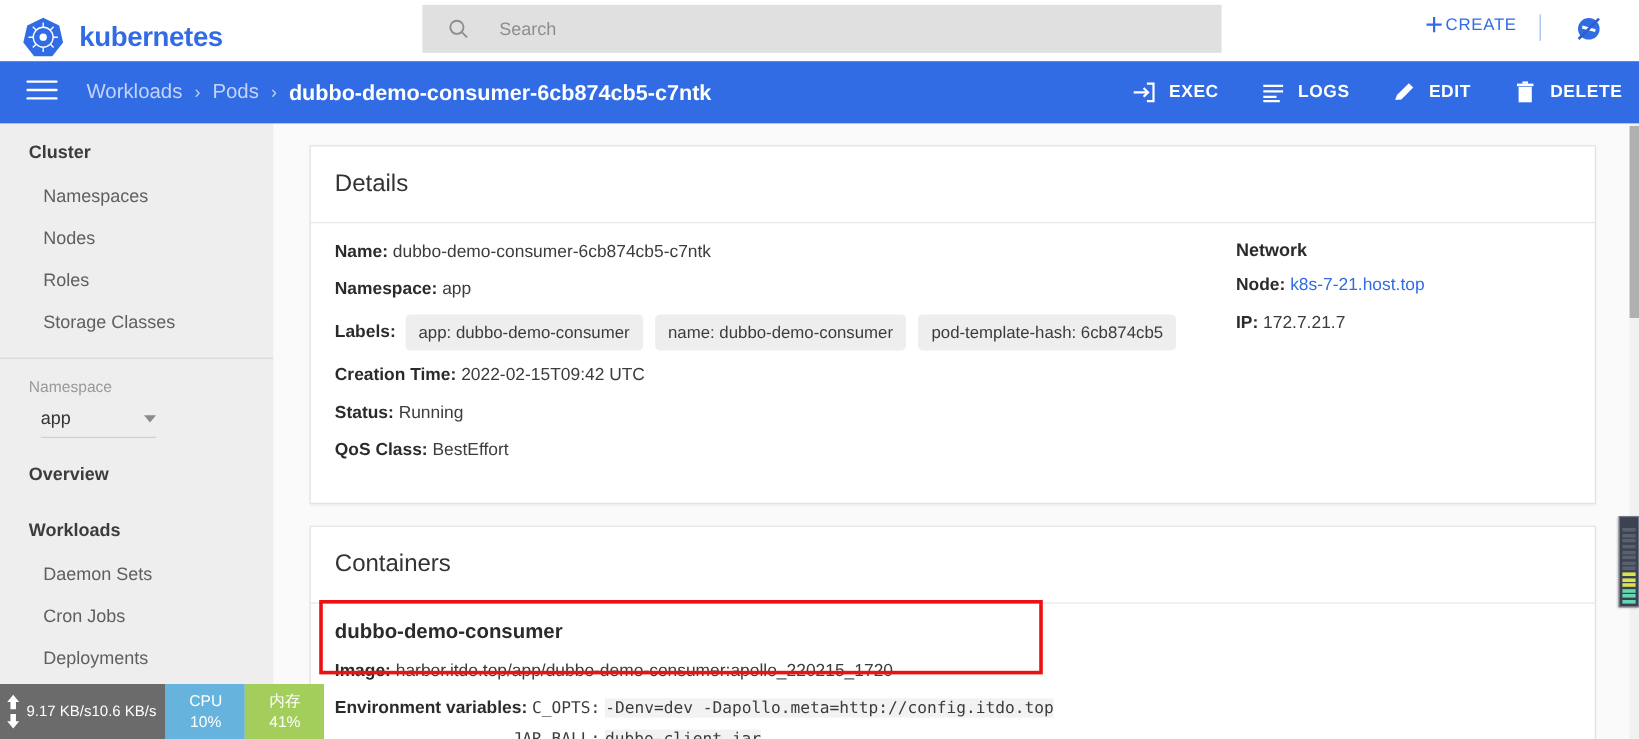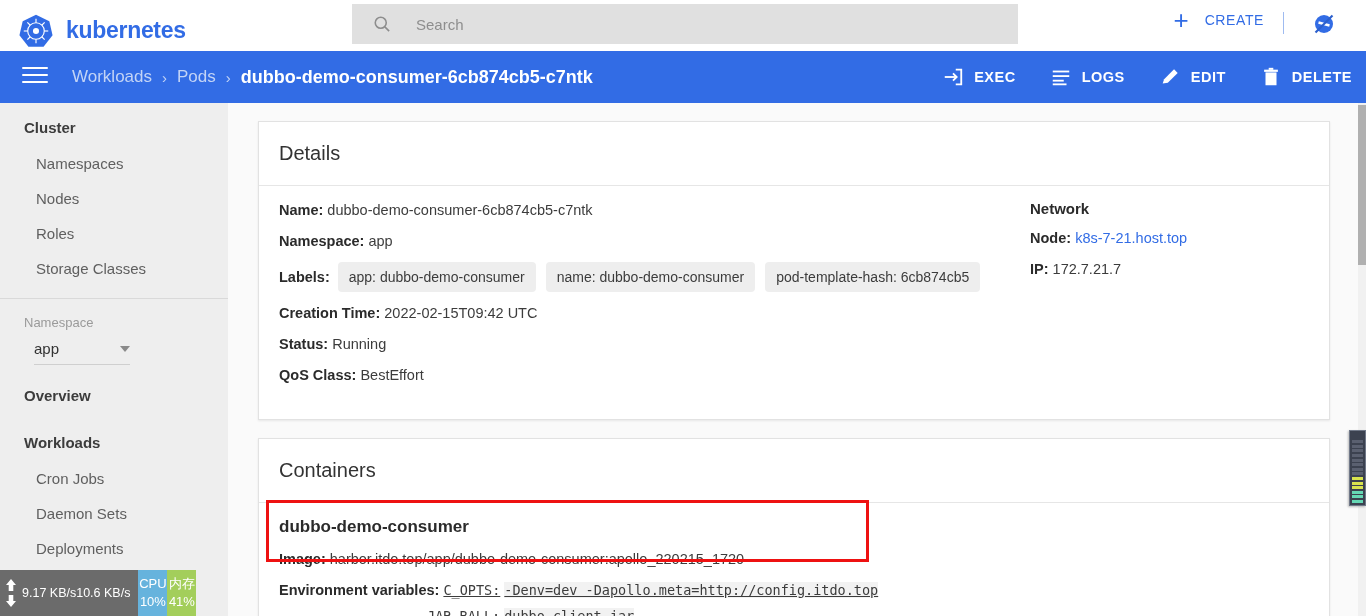--- a/index.html
+++ b/index.html
@@ -33,21 +33,21 @@
     border: none; outline: none; background: transparent;
     font-family: "Liberation Sans", sans-serif; font-size: 15px;
     color: #5b5b5b; margin-left: 22px; width: 560px;
   }
   .search-input::placeholder { color: #8e8e8e; }
   .create-btn {
     position: absolute; right: 102px; top: 10px; display: flex; align-items: center;
     color: #326ce5; cursor: pointer;
   }
   .plus-ic { font-size: 26px; line-height: 20px; font-weight: 300; }
-  .create-label { font-size: 14px; letter-spacing: .6px; margin-left: 16px; }
+  .create-label { font-size: 14px; letter-spacing: .6px; margin-left: 2px; }
   .divider-v {
     position: absolute; right: 82px; top: 12px; width: 1px; height: 22px; background: #9fbbf0;
   }
   .notif-btn { position: absolute; right: 28px; top: 10px; width: 28px; height: 28px; cursor: pointer; }
 
   
   .toolbar {
     position: absolute; top: 51px; left: 0; width: 1366px; height: 52px;
     background: #326ce5; display: flex; align-items: center;
   }
@@ -103,21 +103,21 @@
   .chip {
     background: #eeeeee; border-radius: 4px; padding: 5px 11px;
     font-size: 14px; color: #3c3c3c; margin-right: 10px;
   }
   .net-col { position: absolute; right: 24px; top: 14px; width: 275px; }
   .net-title { font-size: 15px; font-weight: bold; color: #2b2b2b; margin-bottom: 11px; }
   .link { color: #326ce5; text-decoration: none; cursor: pointer; }
   .c-name { font-size: 17px; font-weight: bold; color: #2b2b2b; margin-bottom: 12px; }
   .mono {
     font-family: "DejaVu Sans Mono", "Liberation Mono", monospace;
-    font-size: 13.5px; color: #3c3c3c; text-decoration: underline;
+    font-size: 13.5px; color: #3c3c3c;
   }
   .mono-val { background: #f2f2f2; }
   .env-line2 { padding-left: 148px; margin-top: 5px; }
   .redbox {
     position: absolute; border: 3px solid #ee1111; pointer-events: none;
     left: 266px; top: 500px; width: 603px; height: 62px; z-index: 40;
   }
 
   
   .scrollbar-track { position: absolute; top: 103px; right: 0; width: 8px; height: 513px; background: #f1f1f1; }
@@ -131,21 +131,21 @@
   .nm-speed {
     background: #6b6b6b; color: #ffffff; display: flex; align-items: center;
     padding: 0 8px 0 4px;
   }
   .nm-arrows { display: flex; flex-direction: column; justify-content: center; margin-right: 4px; }
   .nm-arrows svg { width: 14px; height: 16px; display: block; }
   .nm-rates { display: flex; flex-direction: row; justify-content: center; text-align: center; }
   .nm-rate { font-size: 12.5px; line-height: 19px; white-space: nowrap; }
   .nm-cpu, .nm-mem {
     display: flex; flex-direction: column; align-items: center; justify-content: center;
-    color: #ffffff; width: 29px;
+    color: #ffffff; width: 66px;
   }
   .nm-cpu { background: #66b3dd; }
   .nm-mem { background: #a3ce5b; }
   .nm-k { font-size: 13px; line-height: 18px; }
   .nm-v { font-size: 13px; line-height: 18px; text-align: center; }
 
   
   .ledmeter {
     position: absolute; right: 0; top: 430px; width: 17px; height: 76px;
     background: #3c4250; border: 1px solid #707888; z-index: 60;
@@ -264,22 +264,22 @@
     <div class="sb-divider"></div>
 
     <div class="ns-label">Namespace</div>
     <div class="ns-select">
       <span class="ns-value">app</span>
       <span class="caret"></span>
     </div>
 
     <div class="nav-head" style="padding-top:22px">Overview</div>
     <div class="nav-head" style="padding-top:20px">Workloads</div>
+    <div class="nav-item">Daemon Sets</div>
     <div class="nav-item">Cron Jobs</div>
-    <div class="nav-item">Daemon Sets</div>
     <div class="nav-item">Deployments</div>
   </div>
 
   <div class="content">
 
     <div class="card">
       <div class="card-title">Details</div>
       <div class="card-head-divider"></div>
       <div class="card-body">
 

